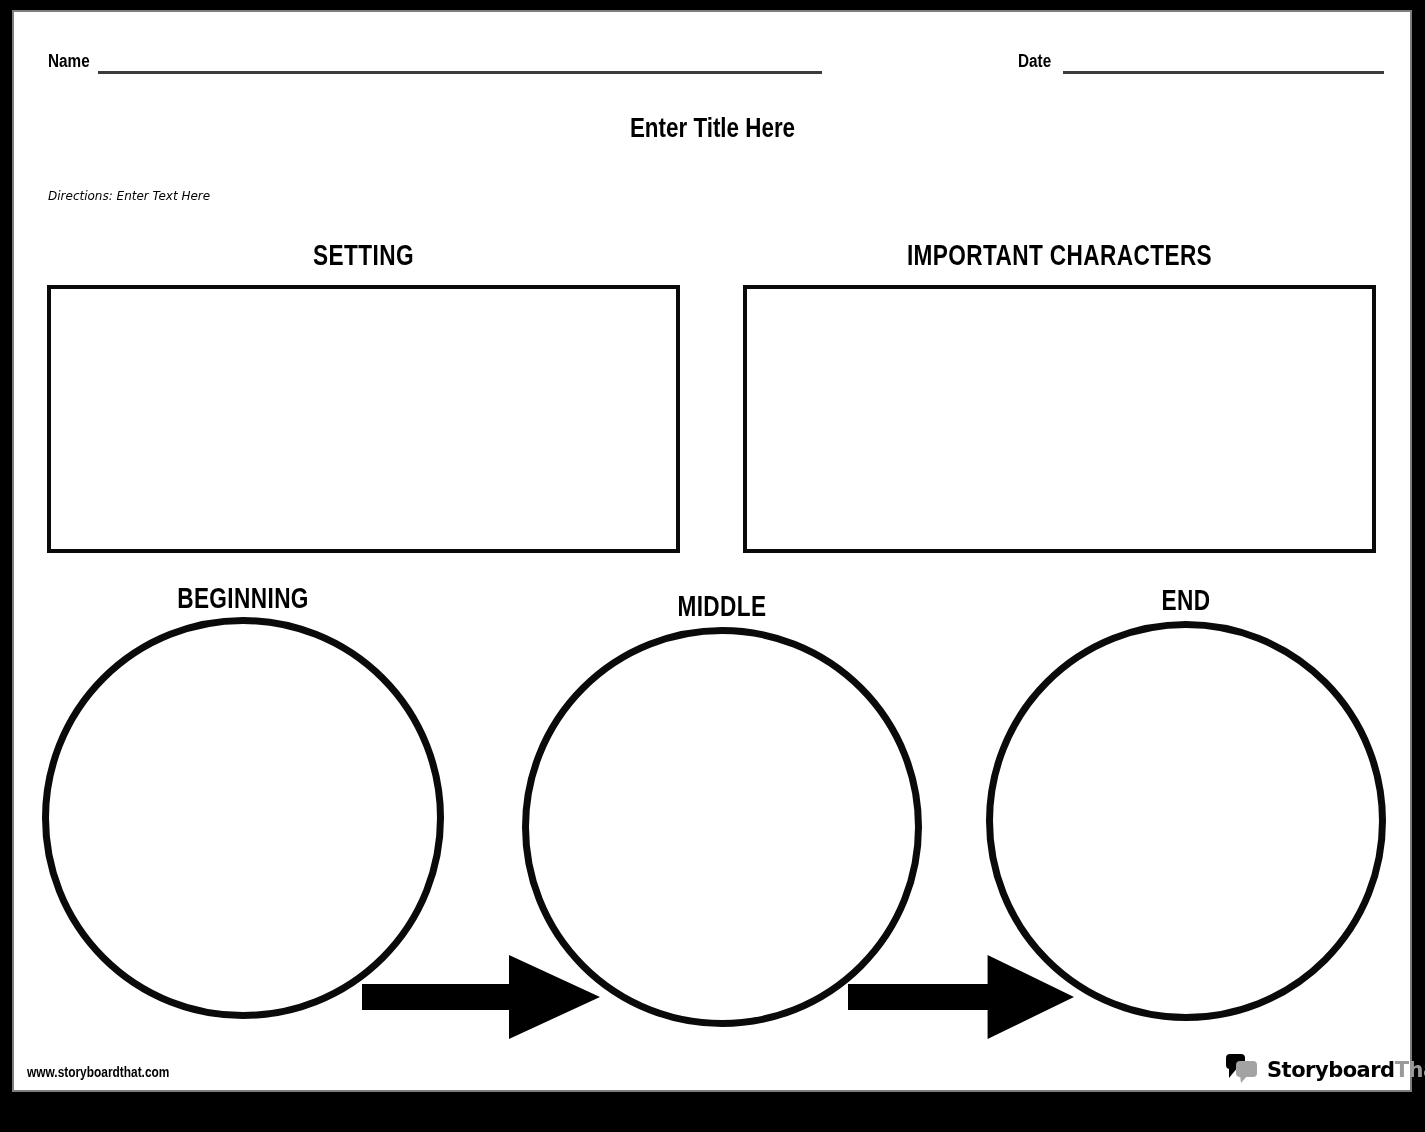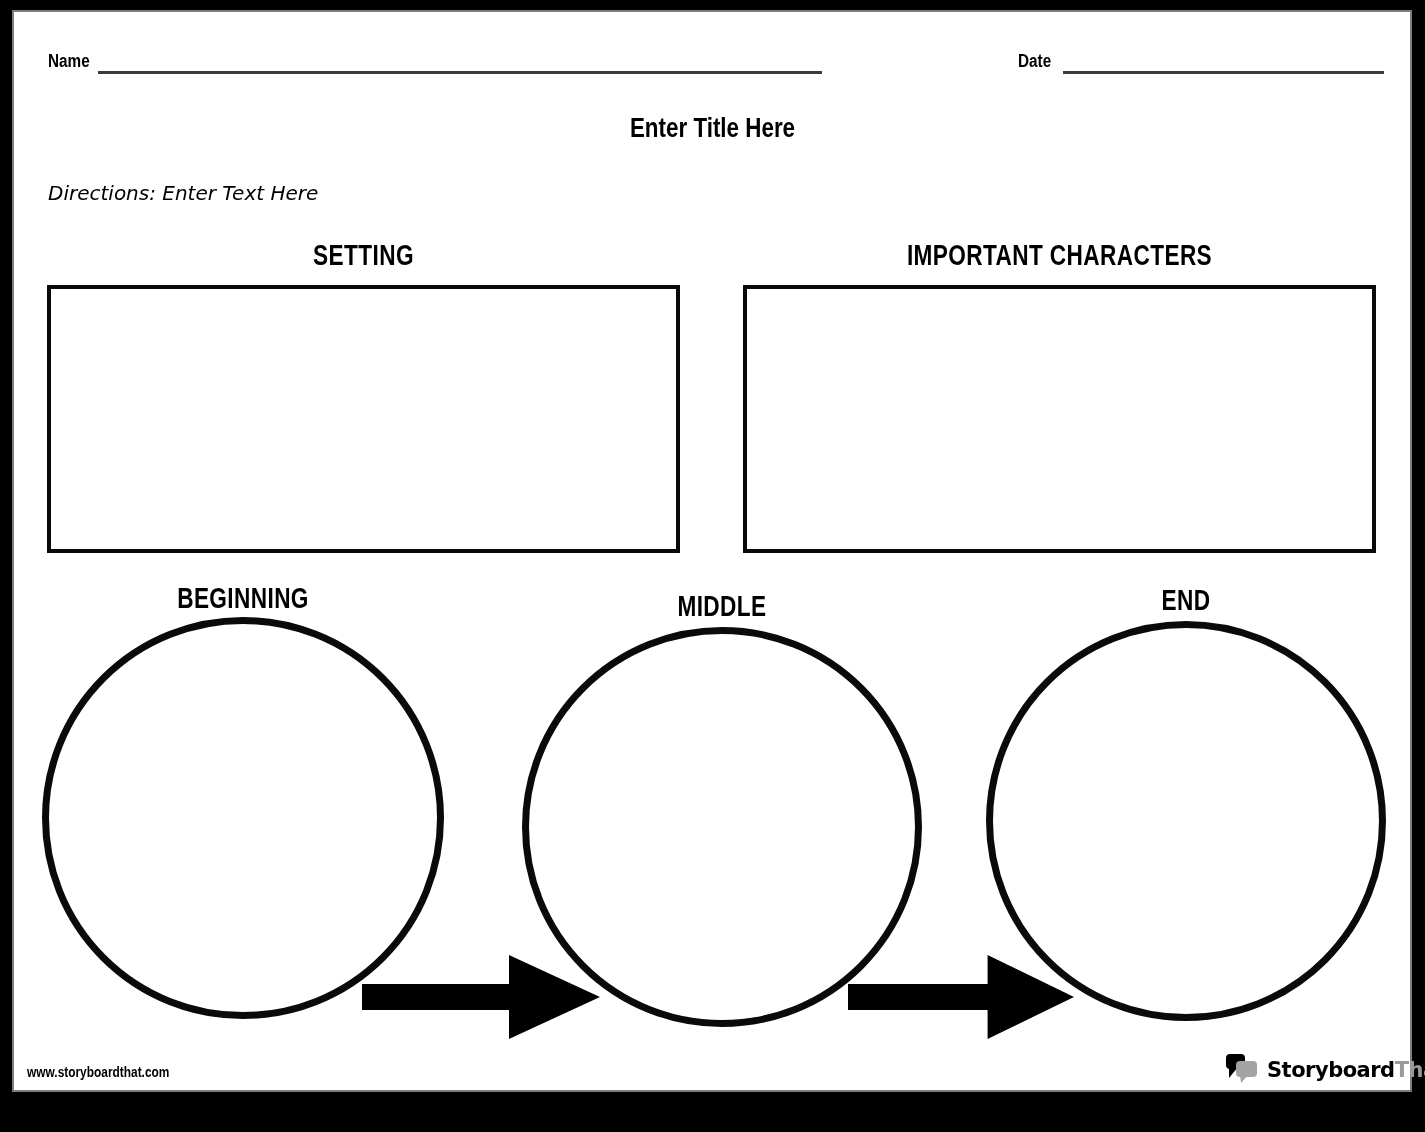--- a/index.html
+++ b/index.html
@@ -26,21 +26,21 @@
     transform:scaleX(.85);
     transform-origin:left center;
     white-space:nowrap;
   }
   .heading{font-size:29px;text-align:center;}
   .fill-line{height:3px;background:#3c3c3c;}
   .fill-box{border:4px solid #0a0a0a;box-sizing:border-box;background:#fff;}
   .circle{border:7px solid #0a0a0a;border-radius:50%;box-sizing:border-box;background:#fff;}
   .label-small{font-size:18px;}
   .title{font-size:28px;text-align:center;transform:scaleX(.8);transform-origin:center center;font-weight:bold;white-space:nowrap;}
-  .directions{font-size:20px;font-style:italic;font-family:"DejaVu Sans", sans-serif;}
+  .directions{font-size:12px;font-style:italic;font-family:"DejaVu Sans", sans-serif;margin-top:8px;}
   .footer-url{font-size:14px;}
   .logo{display:flex;align-items:center;gap:6px;}
   .logo-text{font-family:"DejaVu Sans", sans-serif;font-size:21px;font-weight:600;letter-spacing:-.5px;white-space:nowrap;}
   .logo-that{color:#9a9a9a;}
   svg{display:block;}
 </style>
 </head>
 <body>
 
 <div class="page"></div>

